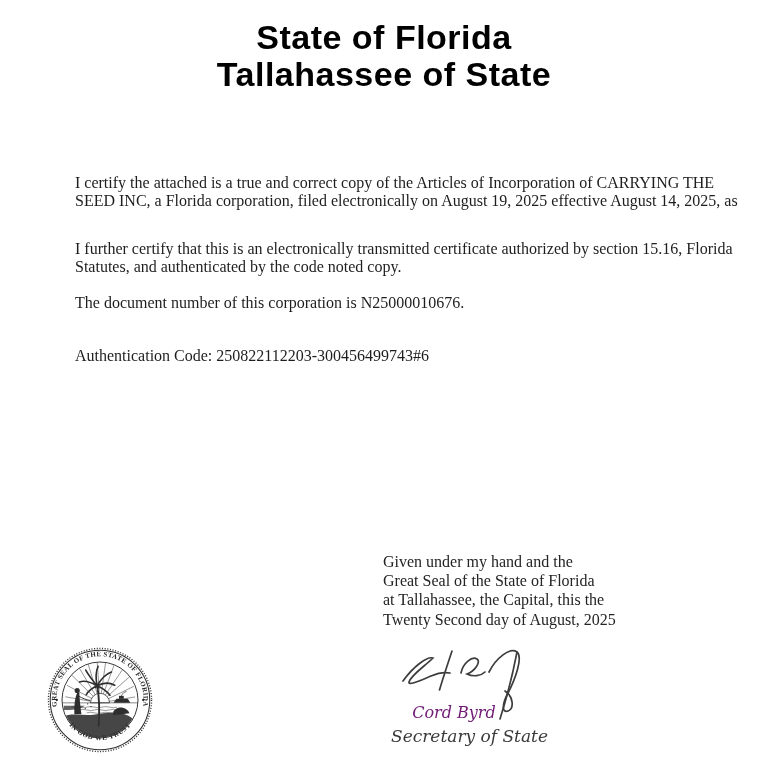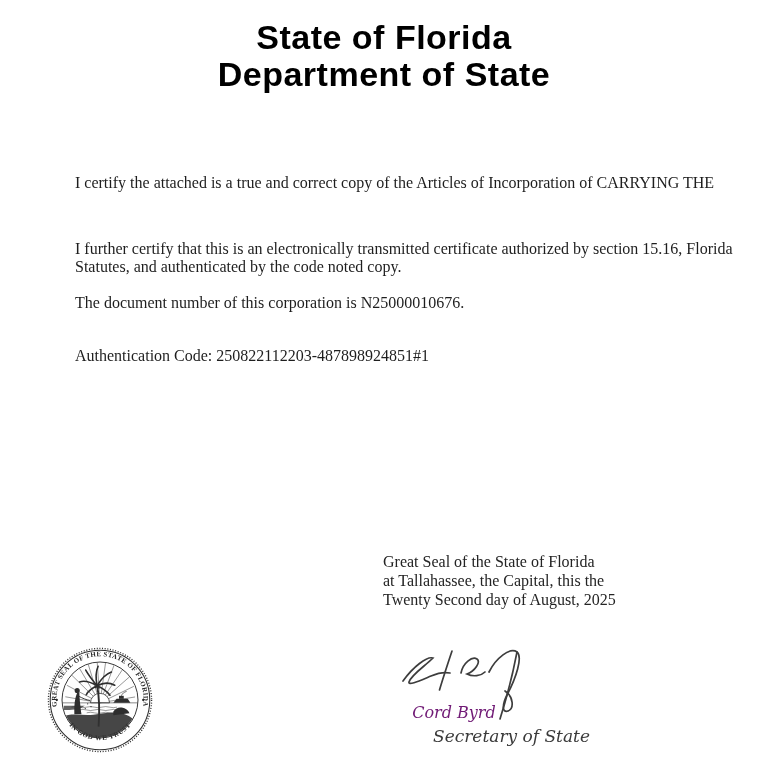--- a/index.html
+++ b/index.html
@@ -75,56 +75,57 @@
   }
   .signer-title {
     position: absolute;
     left: 391px;
     top: 726px;
     font-family: "DejaVu Serif", serif;
     font-style: italic;
     font-size: 17px;
     color: #3a3a3a;
     white-space: nowrap;
-    margin-left: 42px;
   }
   .seal-ring-text {
     font-family: "Liberation Serif", serif;
     font-weight: bold;
     fill: #262626;
   }
 </style>
 </head>
 <body>
 
 <div class="page">
 
   <div class="doc-title">
     <div>State of Florida</div>
-    <div>Department of State</div>
+    <div>Tallahassee of State</div>
   </div>
 
   <div class="body-block para1">
     <div class="line">I certify the attached is a true and correct copy of the Articles of Incorporation of CARRYING THE</div>
+    <div class="line">SEED INC, a Florida corporation, filed electronically on August 19, 2025 effective August 14, 2025, as</div>
   </div>
 
   <div class="body-block para2">
     <div class="line">I further certify that this is an electronically transmitted certificate authorized by section 15.16, Florida</div>
     <div class="line">Statutes, and authenticated by the code noted copy.</div>
   </div>
 
   <div class="body-block para3">
     <div class="line">The document number of this corporation is N25000010676.</div>
   </div>
 
   <div class="body-block auth">
-    <div class="line">Authentication Code: 250822112203-487898924851#1</div>
+    <div class="line">Authentication Code: 250822112203-300456499743#6</div>
   </div>
 
   <div class="attestation">
+    <div class="line">Given under my hand and the</div>
     <div class="line">Great Seal of the State of Florida</div>
     <div class="line">at Tallahassee, the Capital, this the</div>
     <div class="line">Twenty Second day of August, 2025</div>
   </div>
 
   <div class="seal-wrap">
     <svg viewBox="0 0 120 120" width="114" height="114">
       <defs>
         <clipPath id="sceneClip">
             <circle cx="60" cy="60" r="39.5"></circle>

